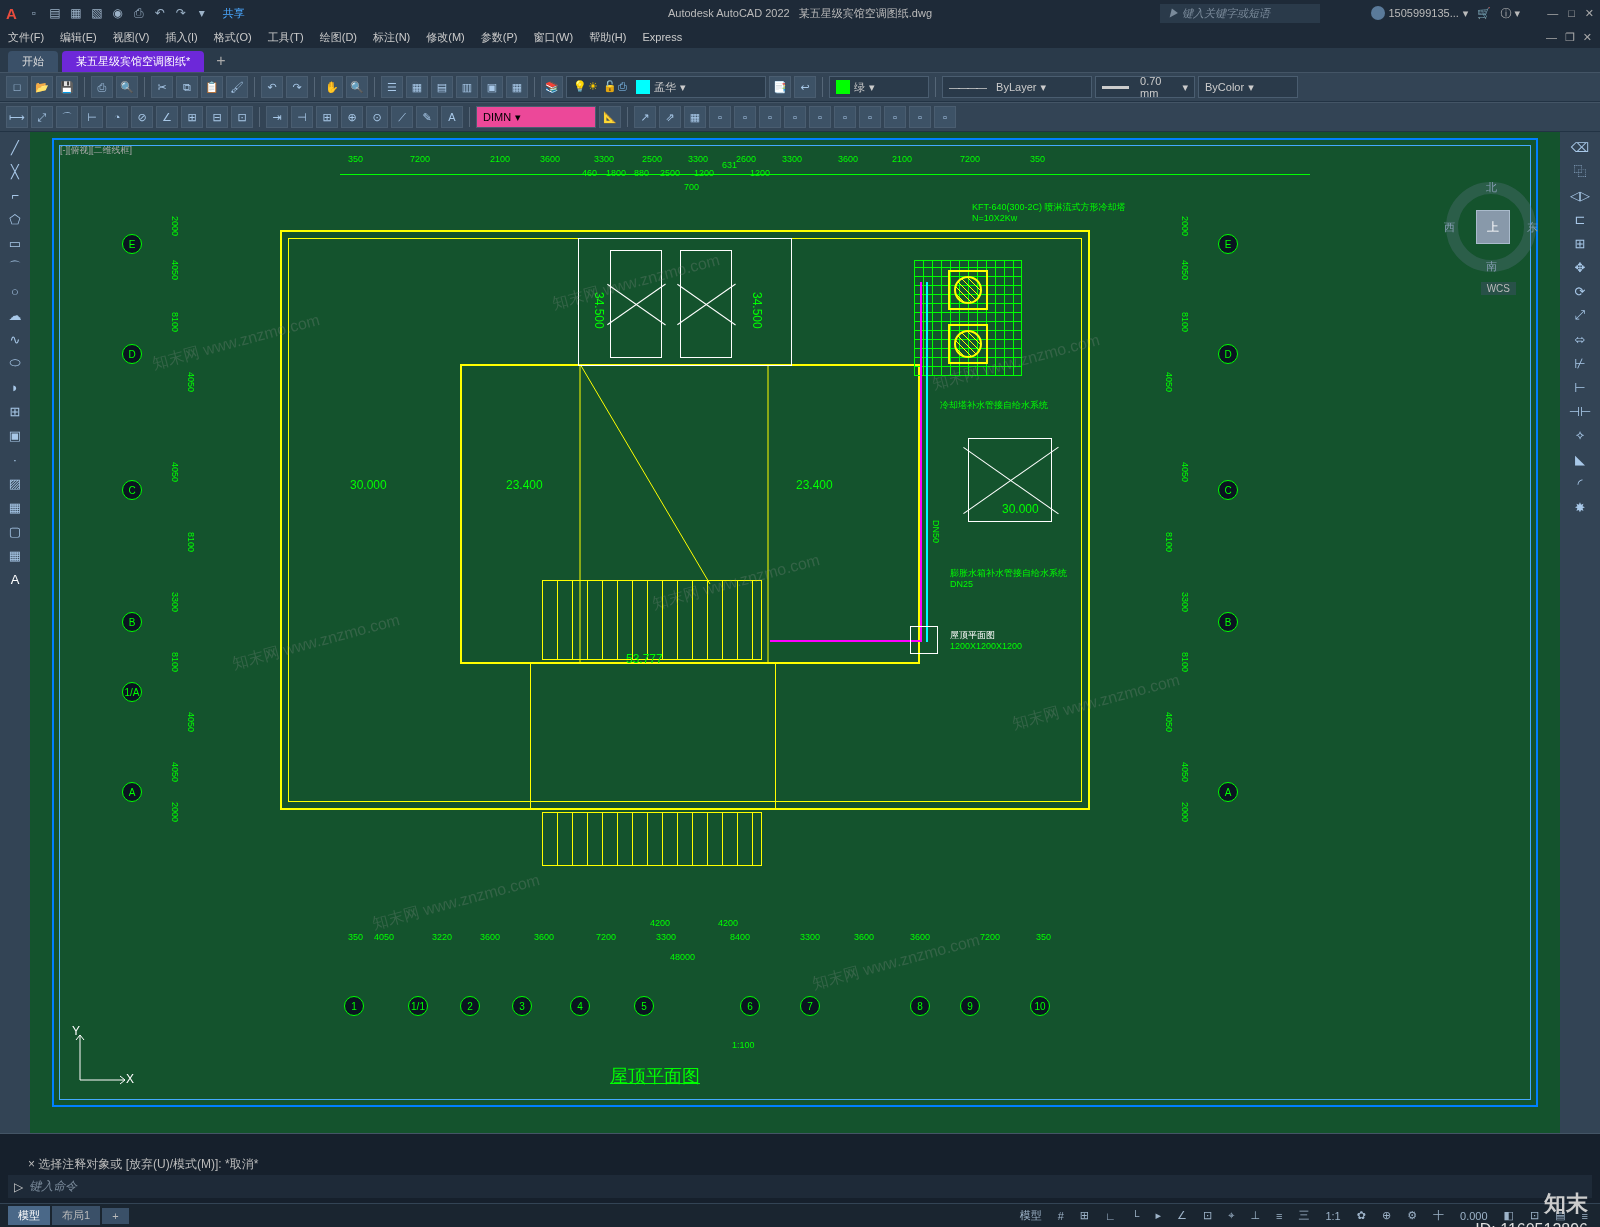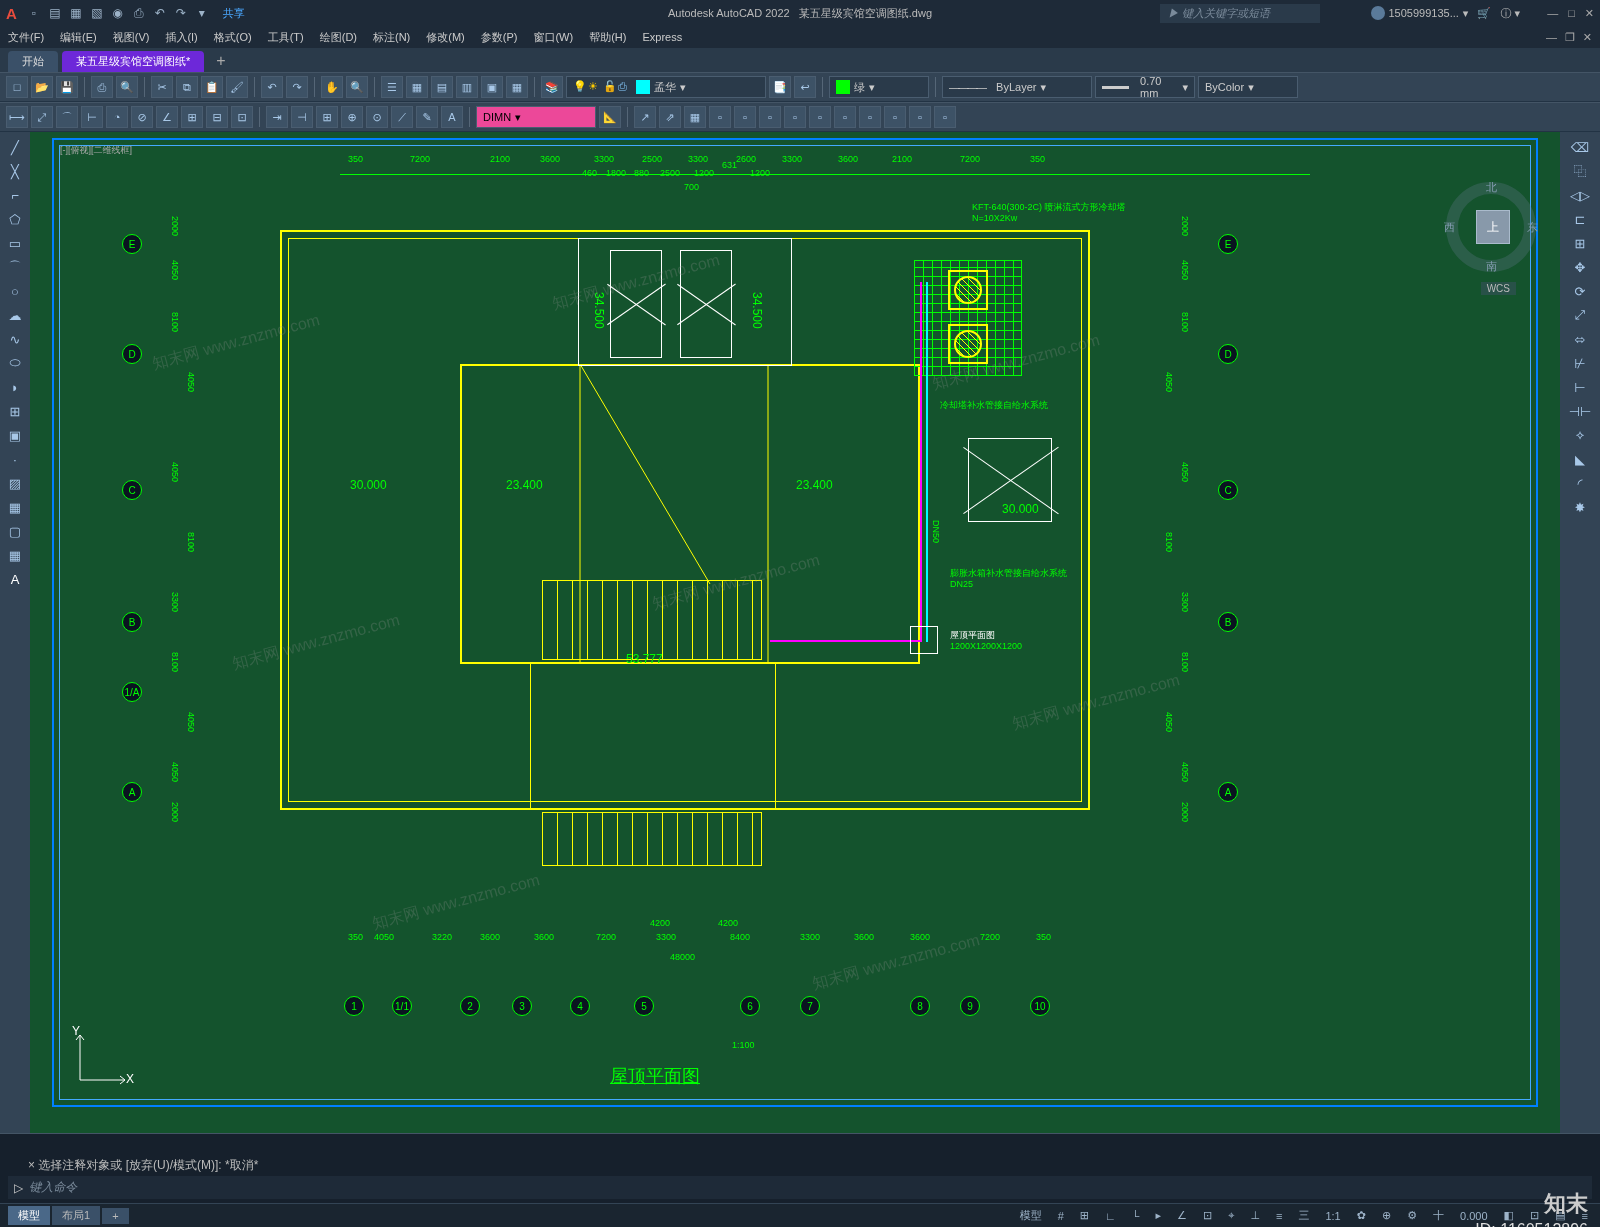--- a/index.html
+++ b/index.html
@@ -70,21 +70,21 @@
 .view-cube .face { position: absolute; left: 30px; top: 28px; width: 34px; height: 34px; background: #8899aa; border: 1px solid #aabbcc; color: #fff; display: flex; align-items: center; justify-content: center; font-size: 12px; }
 .view-cube .dir { position: absolute; color: #889fb5; font-size: 11px; }
 .wcs-label { position: absolute; right: 44px; top: 150px; background: rgba(60,80,100,0.5); color: #bbb; font-size: 10px; padding: 1px 6px; }
 .ucs-icon { position: absolute; left: 40px; bottom: 40px; color: #fff; font-size: 12px; }
 .title-band { position: absolute; color: #00ff00; font-size: 18px; text-decoration: underline; }
 .watermark { position: absolute; color: rgba(150,150,150,0.25); font-size: 16px; transform: rotate(-15deg); }
 .wm-logo { position: absolute; right: 12px; bottom: 8px; color: #ccc; font-size: 22px; font-weight: bold; }
 .wm-id { position: absolute; right: 12px; bottom: -12px; color: #ddd; font-size: 16px; }
 
 
-.cmd-area { height: 70px; background: #16202c; border-top: 1px solid #445566; color: #ccc; font-size: 12px; padding: 4px 8px; display: flex; flex-direction: column; justify-content: flex-end; }
+.cmd-area { height: 70px; background: #16202c; border-top: 1px solid #445566; color: #ccc; font-size: 12px; padding: 20px 8px; display: flex; flex-direction: column; justify-content: space-between; }
 .cmd-history { color: #bbb; padding: 2px 20px; }
 .cmd-input { display: flex; align-items: center; gap: 6px; background: #1e2a38; padding: 3px 6px; }
 
 
 .statusbar { height: 24px; background: #1a2530; border-top: 1px solid #334455; display: flex; align-items: center; color: #bbb; font-size: 11px; padding: 0 8px; }
 .status-tab { background: #3a5068; padding: 2px 10px; margin-right: 2px; }
 .status-tab.active { background: #4a6888; color: #fff; }
 .status-right { margin-left: auto; display: flex; gap: 8px; align-items: center; }
 .status-btn { padding: 0 4px; color: #9db3c8; }
 </style>
@@ -382,21 +382,21 @@
       <div class="equip-label" style="left:910px;top:268px">冷却塔补水管接自给水系统</div>
       <div class="equip-label" style="left:920px;top:436px">
         <span>膨胀水箱补水管接自给水系统</span><br><span>DN25</span>
       </div>
       <div class="equip-label" style="left:920px;top:498px;color:#fff">
         <span>屋顶平面图</span><br><span style="color:#0f0">1200X1200X1200</span>
       </div>
       <span class="equip-label v" style="left:900px;top:388px;writing-mode:vertical-rl;color:#0f0">DN50</span>
 
       <div class="grid-bubble" style="left:314px;top:864px">1</div>
-      <div class="grid-bubble" style="left:362px;top:864px">1/1</div>
+      <div class="grid-bubble" style="left:378px;top:864px">1/1</div>
       <div class="grid-bubble" style="left:430px;top:864px">2</div>
       <div class="grid-bubble" style="left:482px;top:864px">3</div>
       <div class="grid-bubble" style="left:540px;top:864px">4</div>
       <div class="grid-bubble" style="left:604px;top:864px">5</div>
       <div class="grid-bubble" style="left:710px;top:864px">6</div>
       <div class="grid-bubble" style="left:770px;top:864px">7</div>
       <div class="grid-bubble" style="left:880px;top:864px">8</div>
       <div class="grid-bubble" style="left:930px;top:864px">9</div>
       <div class="grid-bubble" style="left:1000px;top:864px">10</div>
 

